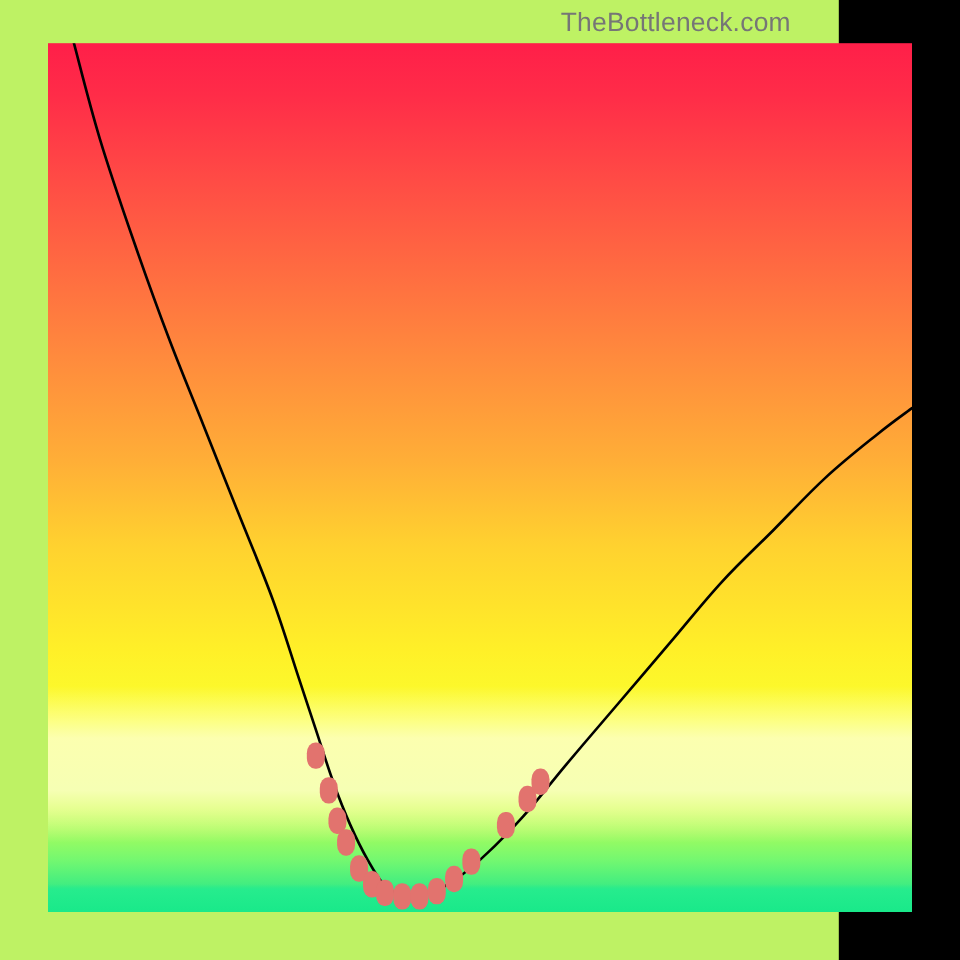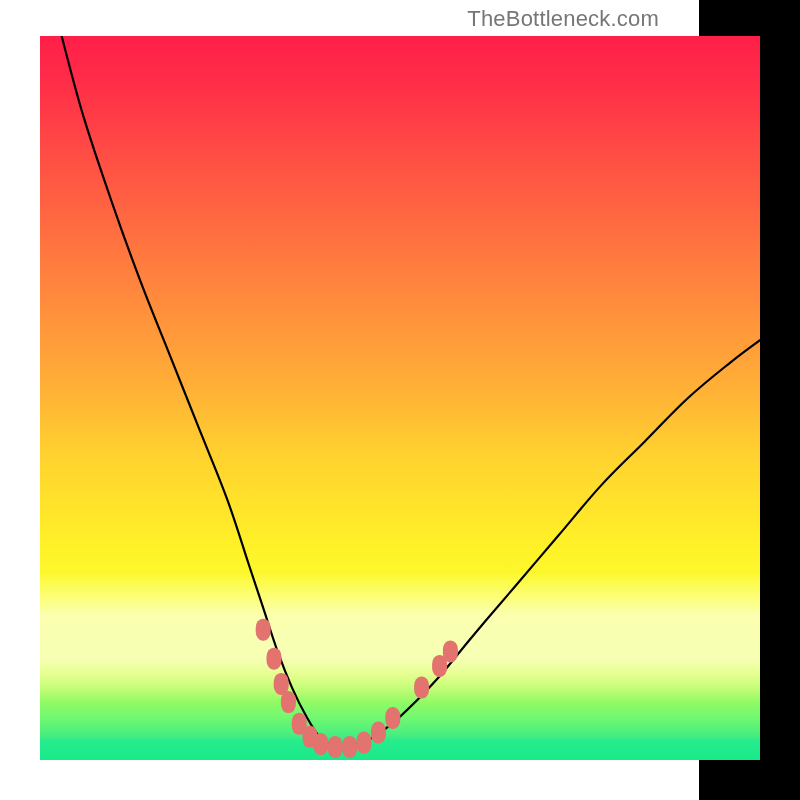--- a/index.html
+++ b/index.html
@@ -8,21 +8,21 @@
     width: 800px;
     height: 800px;
     overflow: hidden;
     background: #000;
     font-family: Arial, Helvetica, sans-serif;
   }
   .frame {
     position: relative;
     width: 699px;
     height: 800px;
-    background: #ffffff;
+    background: #bef264;
   }
   .plot-area {
     position: absolute;
     left: 40px;
     top: 36px;
     width: 720px;
     height: 724px;
   }
   .gradient {
     position: absolute;

